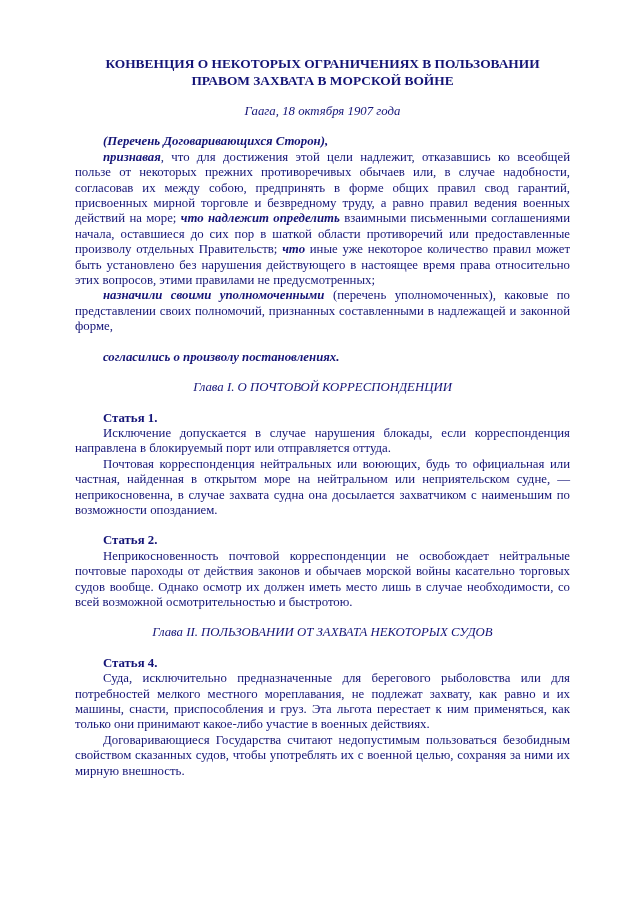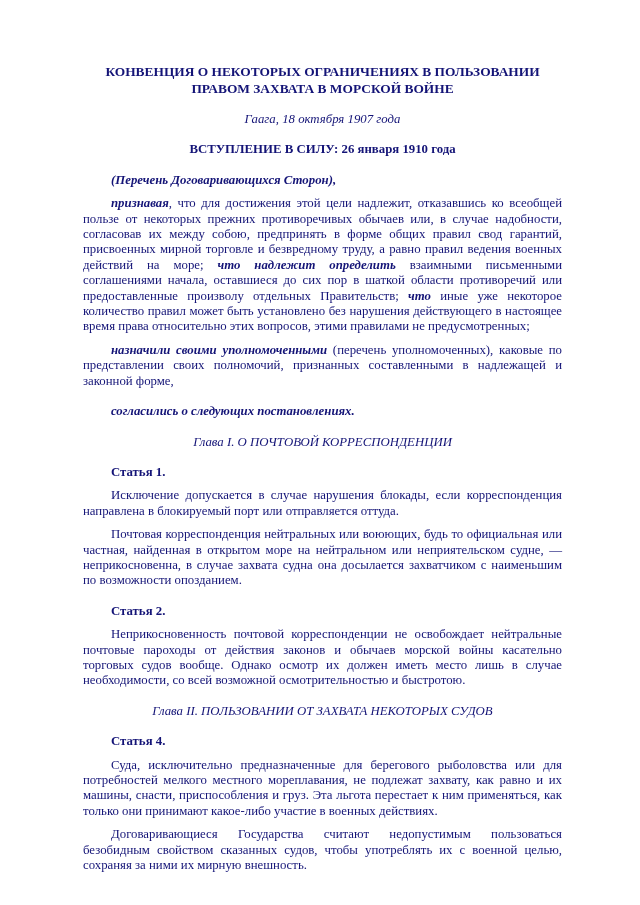--- a/index.html
+++ b/index.html
@@ -13,21 +13,21 @@
     font-family: "Liberation Serif", "DejaVu Serif", serif;
   }
   .page {
     box-sizing: border-box;
     width: 640px;
     height: 905px;
     padding: 56px 70px 30px 75px;
     overflow: hidden;
   }
   .block {
-    margin: 8px;
+    margin: 0;
     font-size: 12.8px;
     line-height: 15.4px;
   }
   .title {
     font-size: 13.4px;
     line-height: 16.5px;
   }
   .center { text-align: center; }
   .just   { text-align: justify; text-indent: 28px; }
   .indent { text-indent: 28px; }
@@ -35,25 +35,24 @@
   .italic { font-style: italic; }
   .gap1   { margin-top: 15px; }
 </style>
 </head>
 <body style="color: rgb(20, 20, 119); background: rgb(255, 255, 255);">
 
 <div class="page">
   <div>
       <p class="block center bold title"><span>КОНВЕНЦИЯ О НЕКОТОРЫХ ОГРАНИЧЕНИЯХ В ПОЛЬЗОВАНИИ ПРАВОМ ЗАХВАТА В МОРСКОЙ ВОЙНЕ</span></p>
       <p class="block center italic gap1"><span>Гаага, 18 октября 1907 года</span></p>
-      <p class="block center bold gap1"><span>ВСТУПЛЕНИЕ В СИЛУ: 26 января 1910 года</span></p>
       <p class="block indent bold italic gap1"><span>(Перечень Договаривающихся Сторон),</span></p>
       <p class="block just"><span class="bold italic">признавая</span><span>, что для достижения этой цели надлежит, отказавшись ко всеобщей пользе от некоторых прежних противоречивых обычаев или, в случае надобности, согласовав их между собою, предпринять в форме общих правил свод гарантий, присвоенных мирной торговле и безвредному труду, а равно правил ведения военных действий на море; </span><span class="bold italic">что надлежит определить</span><span> взаимными письменными соглашениями начала, оставшиеся до сих пор в шаткой области противоречий или предоставленные произволу отдельных Правительств; </span><span class="bold italic">что</span><span> иные уже некоторое количество правил может быть установлено без нарушения действующего в настоящее время права относительно этих вопросов, этими правилами не предусмотренных;</span></p>
       <p class="block just"><span class="bold italic">назначили своими уполномоченными</span><span> (перечень уполномоченных), каковые по представлении своих полномочий, признанных составленными в надлежащей и законной форме,</span></p>
-      <p class="block indent bold italic gap1"><span>согласились о следующих постановлениях.</span></p>
+      <p class="block indent bold italic gap1"><span>согласились о произволу постановлениях.</span></p>
       <p class="block center italic gap1"><span>Глава I. О ПОЧТОВОЙ КОРРЕСПОНДЕНЦИИ</span></p>
       <p class="block indent bold gap1"><span>Статья 1.</span></p>
       <p class="block just"><span>Исключение допускается в случае нарушения блокады, если корреспонденция направлена в блокируемый порт или отправляется оттуда.</span></p>
       <p class="block just"><span>Почтовая корреспонденция нейтральных или воюющих, будь то официальная или частная, найденная в открытом море на нейтральном или неприятельском судне, — неприкосновенна, в случае захвата судна она досылается захватчиком с наименьшим по возможности опозданием.</span></p>
       <p class="block indent bold gap1"><span>Статья 2.</span></p>
       <p class="block just"><span>Неприкосновенность почтовой корреспонденции не освобождает нейтральные почтовые пароходы от действия законов и обычаев морской войны касательно торговых судов вообще. Однако осмотр их должен иметь место лишь в случае необходимости, со всей возможной осмотрительностью и быстротою.</span></p>
       <p class="block center italic gap1"><span>Глава II. ПОЛЬЗОВАНИИ ОТ ЗАХВАТА НЕКОТОРЫХ СУДОВ</span></p>
       <p class="block indent bold gap1"><span>Статья 4.</span></p>
       <p class="block just"><span>Суда, исключительно предназначенные для берегового рыболовства или для потребностей мелкого местного мореплавания, не подлежат захвату, как равно и их машины, снасти, приспособления и груз. Эта льгота перестает к ним применяться, как только они принимают какое-либо участие в военных действиях.</span></p>
       <p class="block just"><span>Договаривающиеся Государства считают недопустимым пользоваться безобидным свойством сказанных судов, чтобы употреблять их с военной целью, сохраняя за ними их мирную внешность.</span></p>

